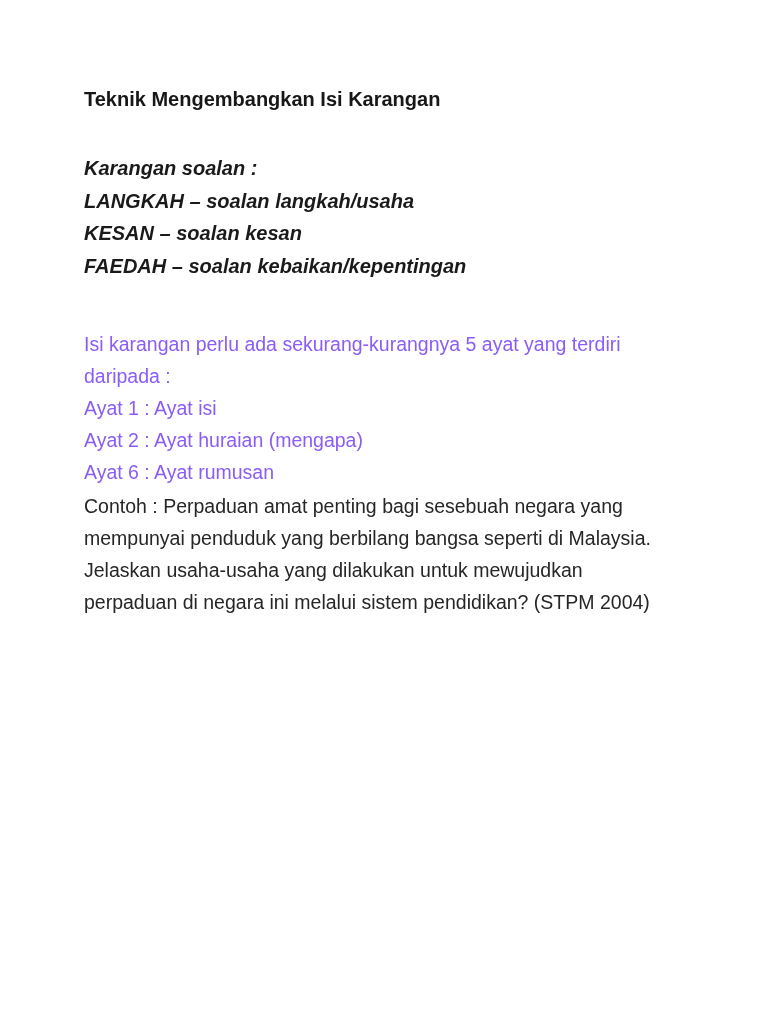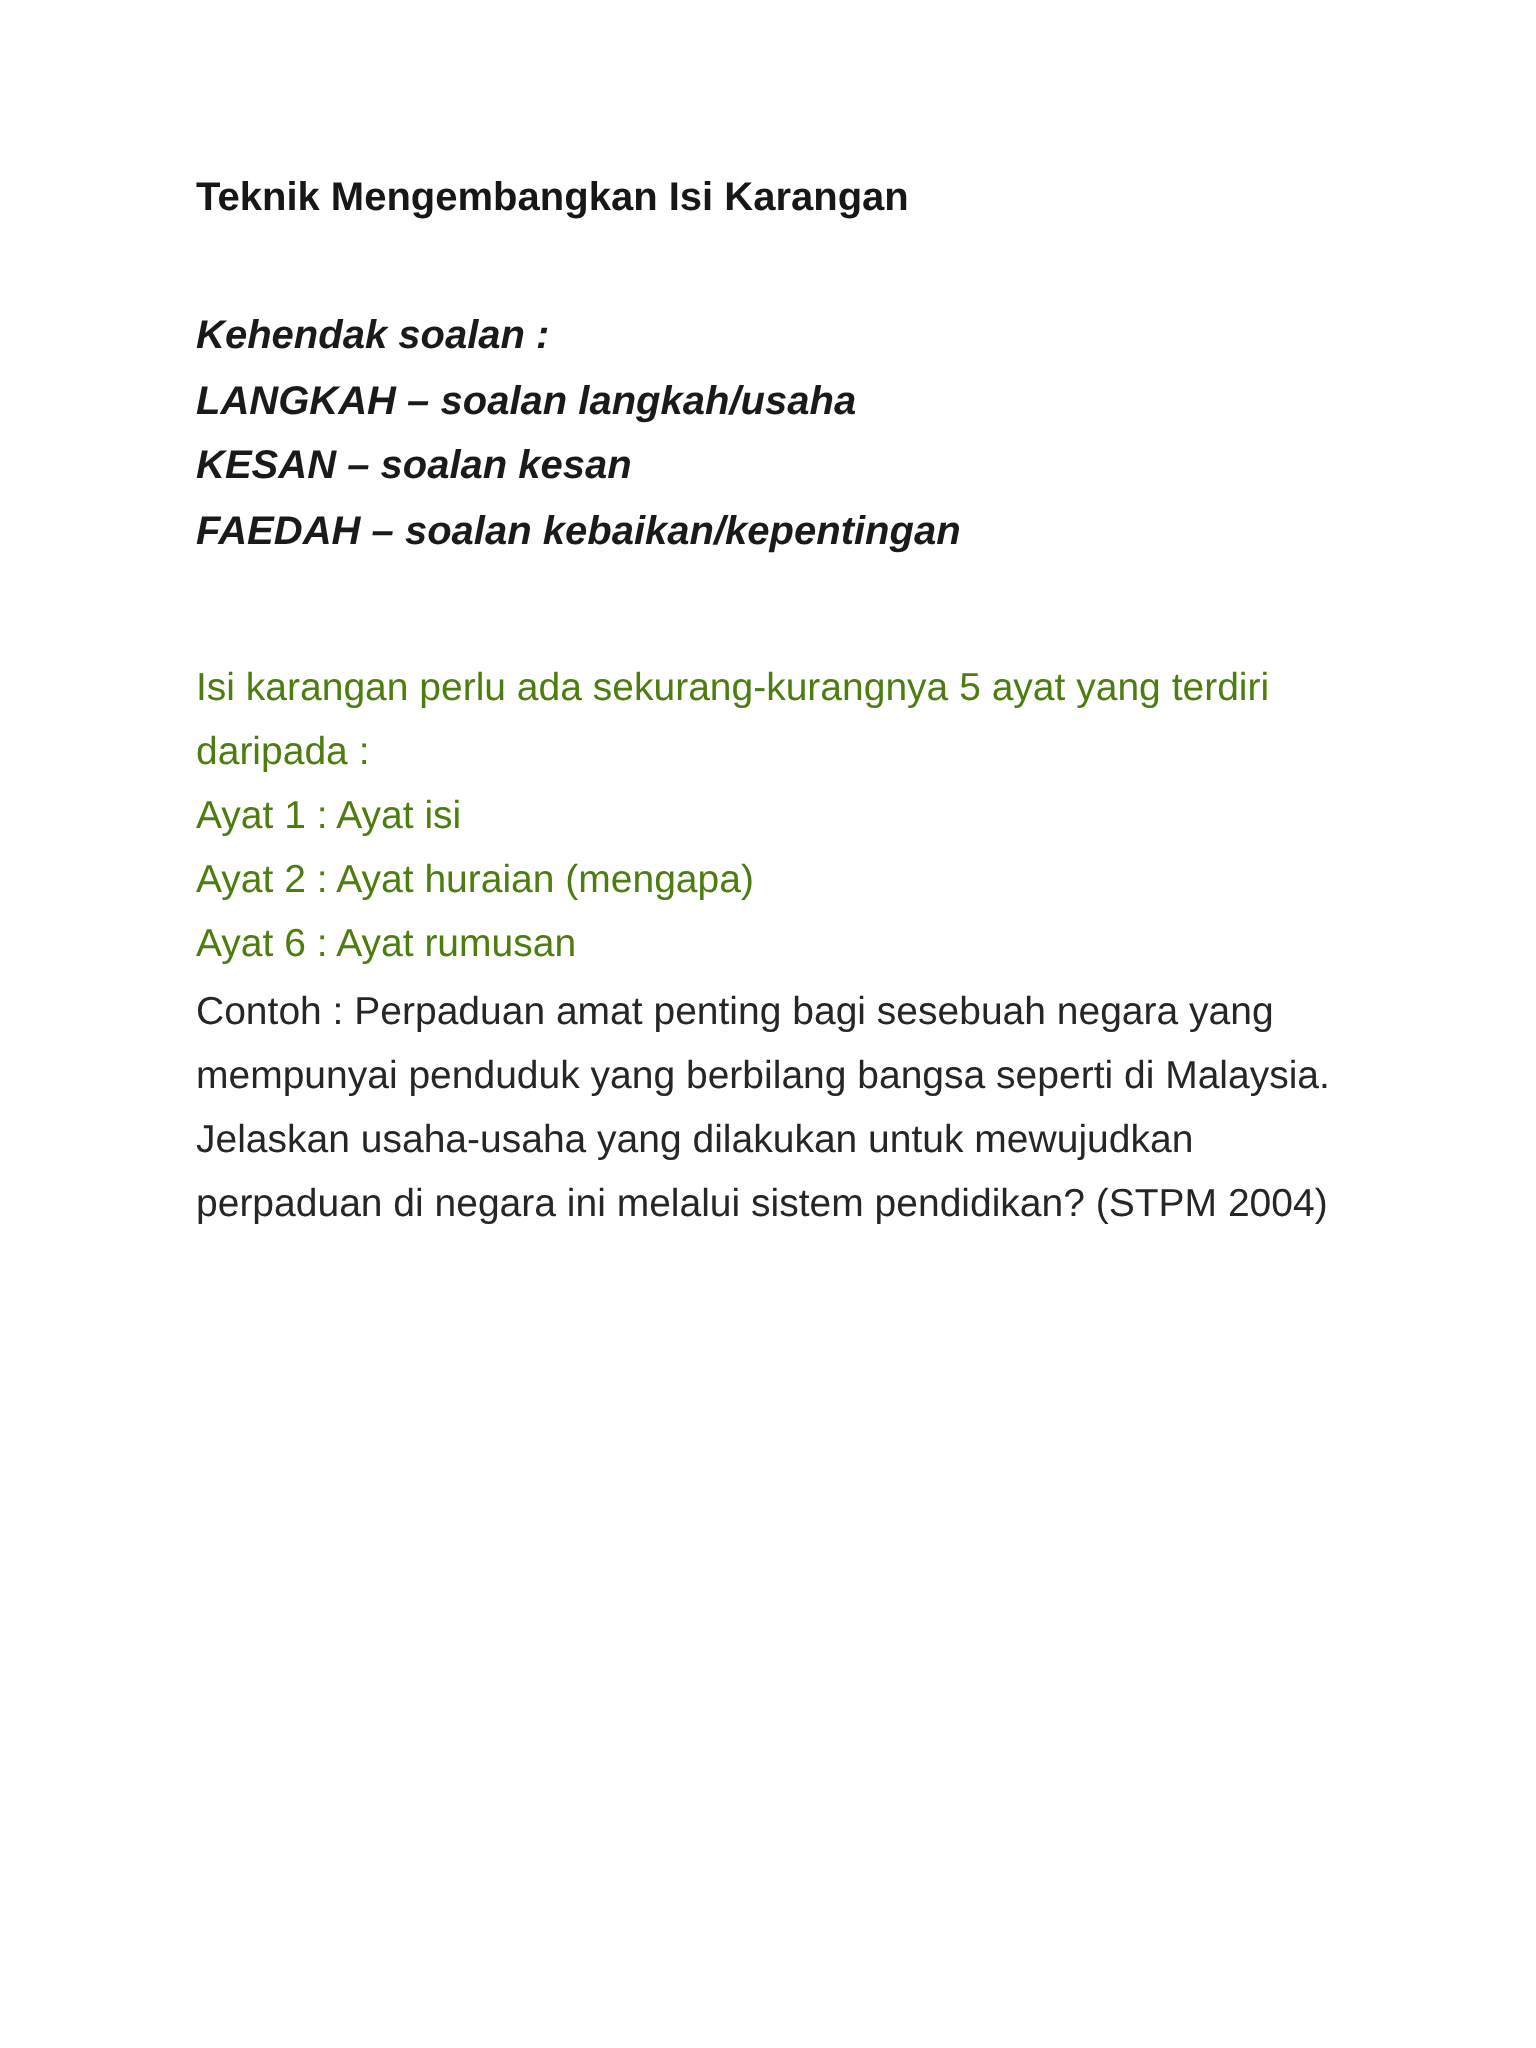--- a/index.html
+++ b/index.html
@@ -11,21 +11,21 @@
     position: relative;
     width: 768px;
     height: 1024px;
     background: #ffffff;
     overflow: hidden;
     font-family: "Liberation Sans", sans-serif;
     color: #1f1f1f;
   }
   .content {
     position: absolute;
-    left: 98px;
+    left: 84px;
     top: 86px;
     width: 578px;
   }
   .doc-title {
     font-size: 20px;
     font-weight: bold;
     line-height: 26px;
     color: #171717;
   }
   .question-types {
@@ -33,40 +33,40 @@
     font-size: 20px;
     font-weight: bold;
     font-style: italic;
     line-height: 32.5px;
     color: #1a1a1a;
   }
   .structure-block {
     margin-top: 46px;
     font-size: 19.5px;
     line-height: 32px;
-    color: #4d7c0f;
+    color: #8b5cf6;
   }
   .para {
     margin-top: 2px;
     font-size: 19.5px;
     line-height: 32px;
     color: #262626;
   }
   .line { white-space: pre-wrap; }
 </style>
 </head>
 <body>
 
 <div class="page">
   <div class="content">
 
     <div class="doc-title">Teknik Mengembangkan Isi Karangan</div>
 
     <div class="question-types">
-      <div class="line">Kehendak soalan :</div>
+      <div class="line">Karangan soalan :</div>
       <div class="line">LANGKAH – soalan langkah/usaha</div>
       <div class="line">KESAN – soalan kesan</div>
       <div class="line">FAEDAH – soalan kebaikan/kepentingan</div>
     </div>
 
     <div class="structure-block">
       <div class="line">Isi karangan perlu ada sekurang-kurangnya 5 ayat yang terdiri daripada :</div>
       <div class="line">Ayat 1 : Ayat isi</div>
       <div class="line">Ayat 2 : Ayat huraian (mengapa)</div>
       <div class="line">Ayat 6 : Ayat rumusan</div>

